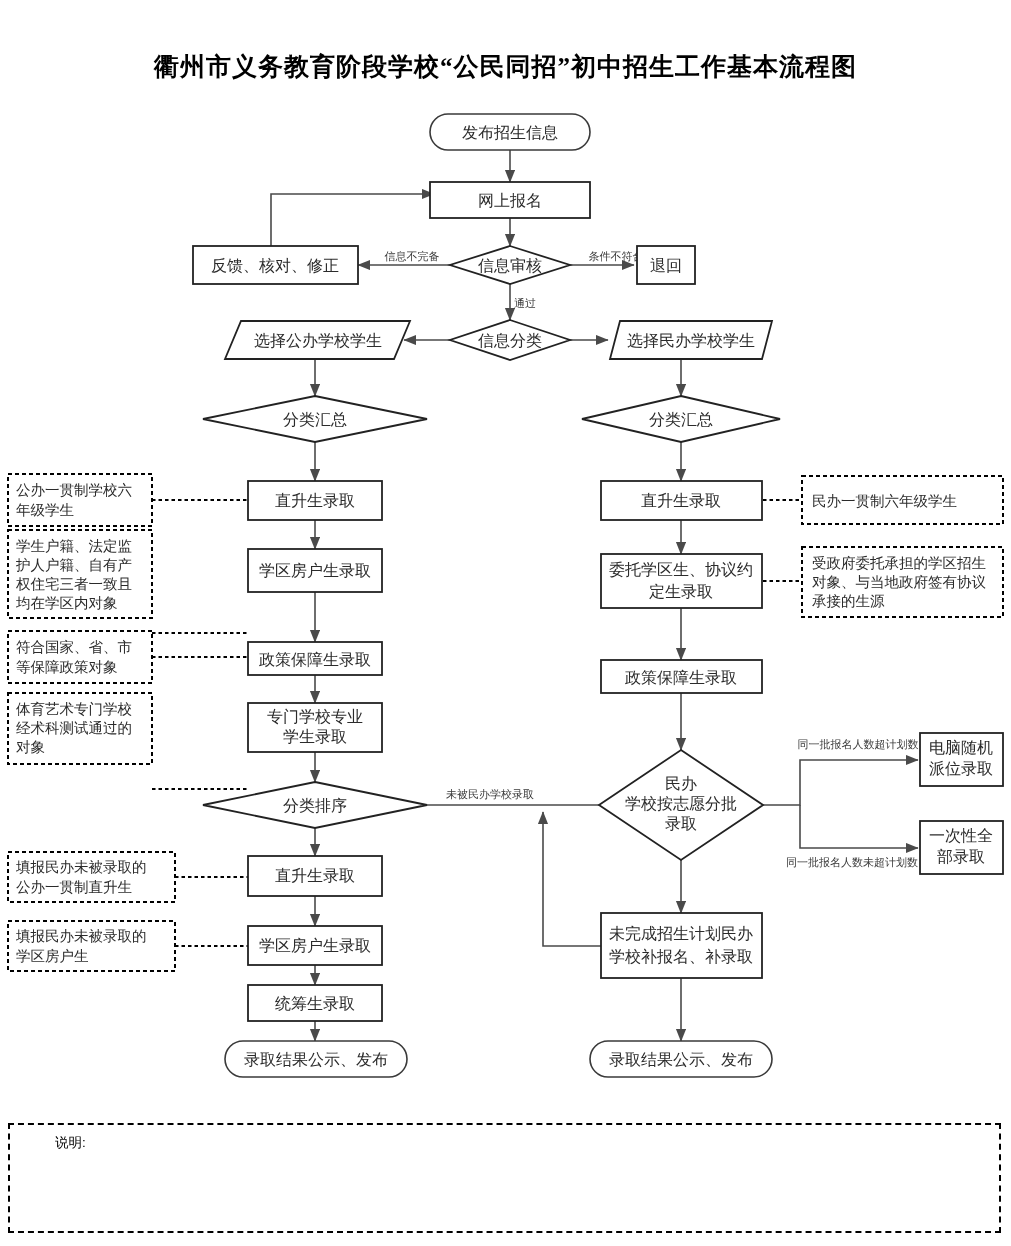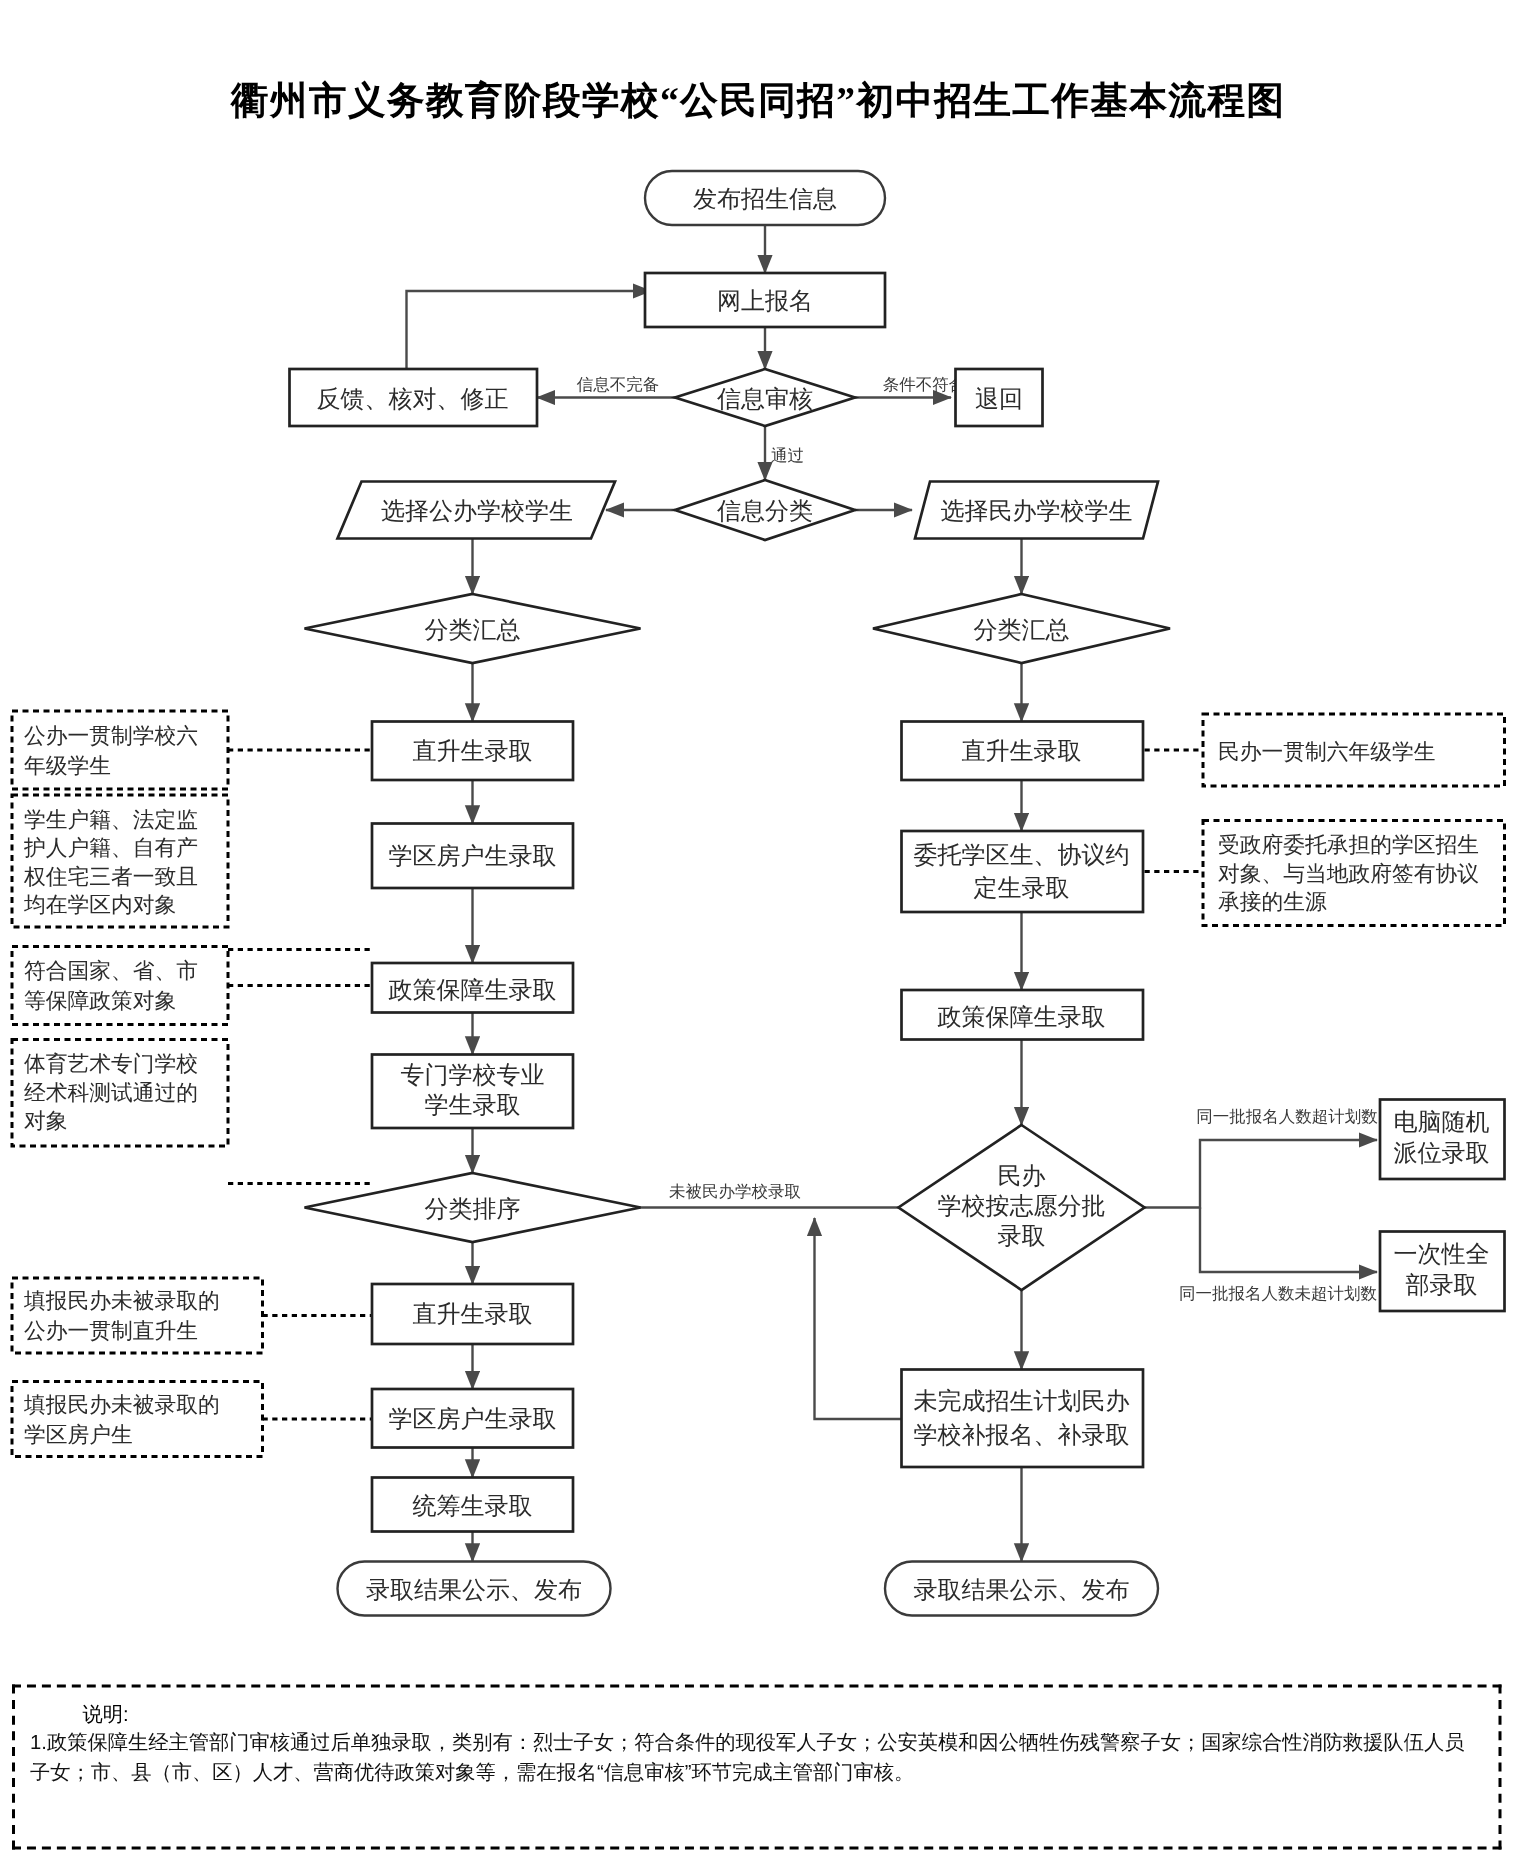--- a/index.html
+++ b/index.html
@@ -321,14 +321,13 @@
     <text class="note-label" x="812" y="508">受政府委托承担的学区招生</text>
     <text class="note-label" x="812" y="527">对象、与当地政府签有协议</text>
     <text class="note-label" x="812" y="546">承接的生源</text>
   </g>
 
 </svg>
 </div>
 
 <div id="notes-box">
   <div class="note-head">说明:</div>
-  <div class="note-line">1.政策保障生经主管部门审核通过后单独录取，类别有：烈士子女；符合条件的现役军人子女；公安英模和因公牺牲伤残警察子女；国家综合性消防救援队伍人员子女；市、县（市、区）人才、营商优待政策对象等，需在报名“信息审核”环节完成主管部门审核。</div>
 </div>
 
 </body></html>

